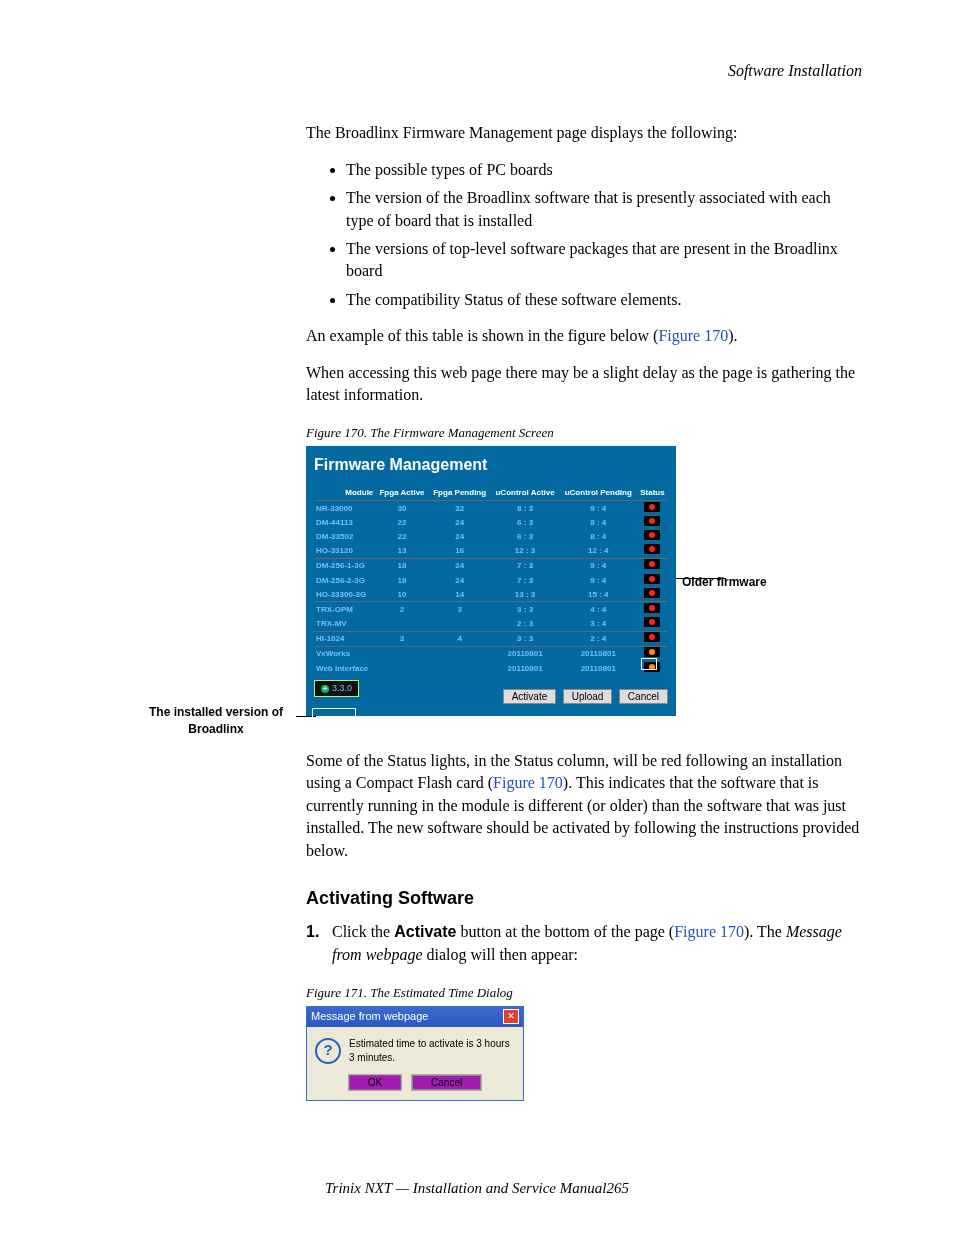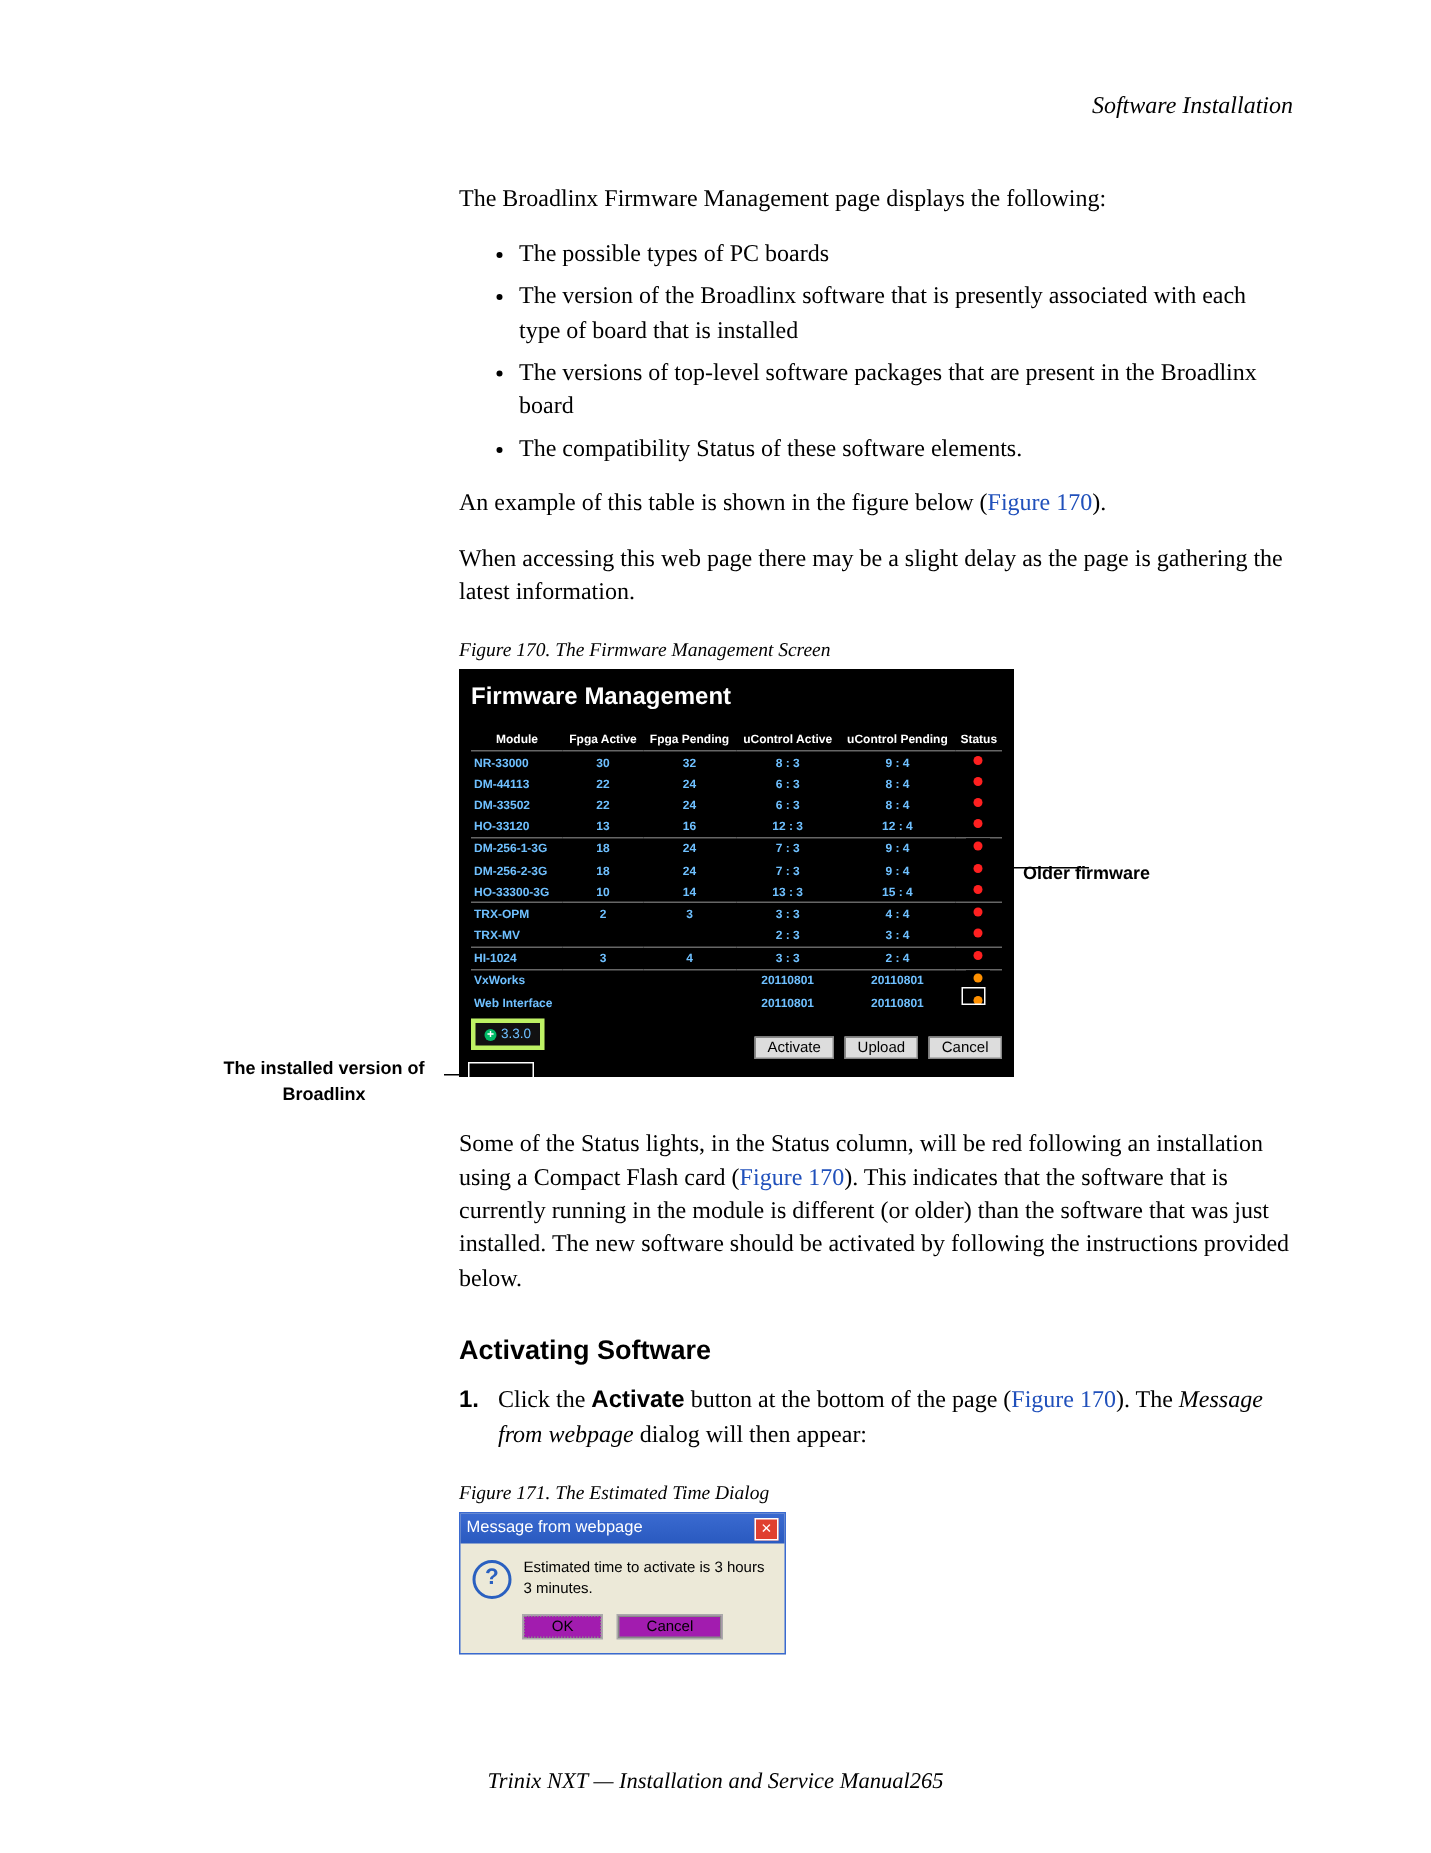--- a/index.html
+++ b/index.html
@@ -6,34 +6,34 @@
 .page{padding:60px 92px 40px 92px;position:relative;min-height:1235px;box-sizing:border-box}
 .running-head{text-align:right;font-style:italic;font-family:Georgia,serif;font-size:16px;margin-bottom:40px}
 .body-text{margin-left:214px;margin-right:0}
 .body-text p{margin:0 0 14px 0}
 .body-text ul{margin:6px 0 14px 0;padding-left:40px;list-style:disc}
 .body-text ul li{margin-bottom:6px}
 .link{color:#2050bb}
 .fig-caption{font-style:italic;font-size:13px;margin:18px 0 4px 214px}
 
 .fw-wrap{margin-left:214px;position:relative}
-.fw-panel{background:#000000;color:#fff;width:354px;padding:8px 8px 10px 8px;font-family:Arial,Helvetica,sans-serif;position:relative}
+.fw-panel{background:#0369a1;color:#fff;width:354px;padding:8px 8px 10px 8px;font-family:Arial,Helvetica,sans-serif;position:relative}
 .fw-title{font-weight:bold;font-size:16px;margin-bottom:8px}
 .fw-table{width:100%;border-collapse:collapse;font-size:8px}
 .fw-table th{font-weight:bold;color:#fff;text-align:center;padding:2px 2px;border-bottom:1px solid #666}
-.fw-table th:first-child{text-align:center}
+.fw-table th:first-child{text-align:right}
 .fw-table td{color:#6fc0ff;text-align:center;padding:1.5px 2px;font-weight:bold}
 .fw-table td:first-child{text-align:left}
 .fw-table tr.sep td{border-bottom:1px solid #666}
 .status-cell{padding:0!important}
 .status-box{display:inline-block;width:14px;height:8px;background:#000;border:1px solid #000;position:relative;margin:0}
 .dot{display:block;width:6px;height:6px;border-radius:50%;margin:1px auto}
 .dot.red{background:#ff2020}
 .dot.orange{background:#ff9000}
-.version-badge{display:inline-block;background:#111;border:3px solid #bef264;color:#6fc0ff;font-size:9px;padding:1px 6px;margin-top:4px}
+.version-badge{display:inline-block;background:#111;border:1px solid #bef264;color:#6fc0ff;font-size:9px;padding:1px 6px;margin-top:4px}
 .version-badge .plus{display:inline-block;width:8px;height:8px;border-radius:50%;background:#0b6;color:#fff;font-weight:bold;font-size:8px;line-height:8px;text-align:center;margin-right:3px}
 .fw-btns{text-align:right;margin-top:-14px}
 .fw-btns button{background:#ddd;border:1px solid #888;font-family:Arial,sans-serif;font-size:10px;padding:1px 8px;margin-left:2px;cursor:pointer}
 
 .callout-left{position:absolute;left:-170px;top:258px;width:160px;font-family:Arial,Helvetica,sans-serif;font-size:12px;font-weight:bold;text-align:center}
 .callout-right{position:absolute;left:376px;top:128px;width:160px;font-family:Arial,Helvetica,sans-serif;font-size:12px;font-weight:bold}
 .callout-line-left{position:absolute;left:-10px;top:270px;width:20px;height:1px;background:#000}
 .callout-line-right-h{position:absolute;left:340px;top:132px;width:80px;height:1px;background:#000}
 .callout-line-right-v{position:absolute;left:340px;top:78px;width:1px;height:120px;background:#000}
 .h3{font-family:Arial,Helvetica,sans-serif;font-weight:bold;font-size:18px;margin:24px 0 10px 214px}

